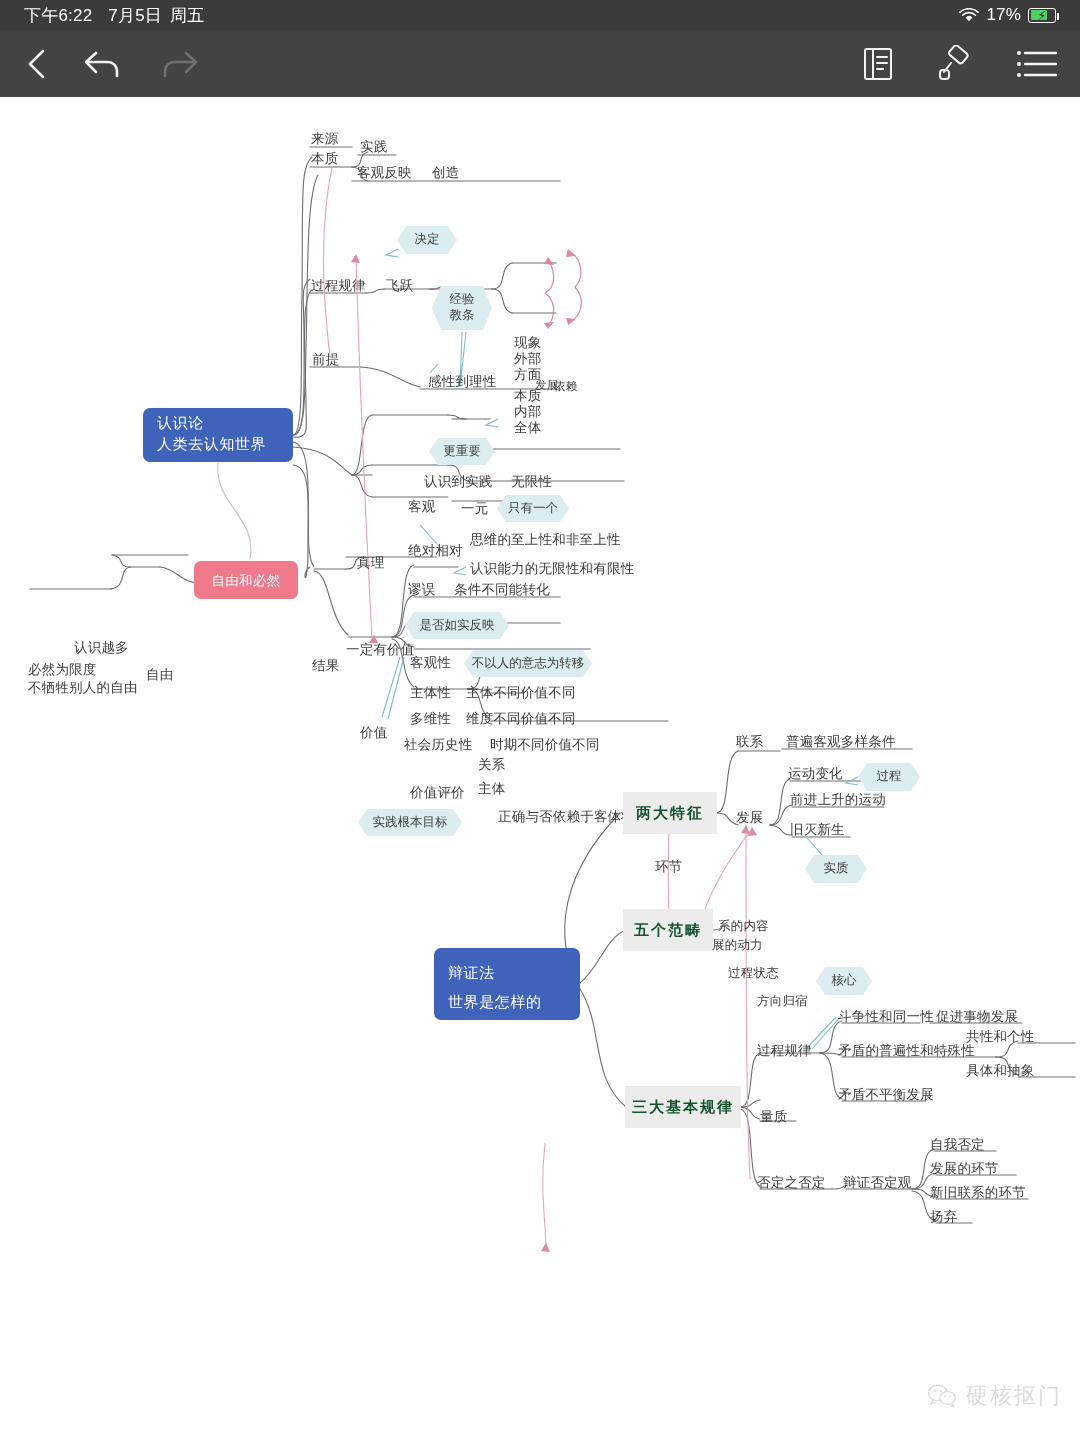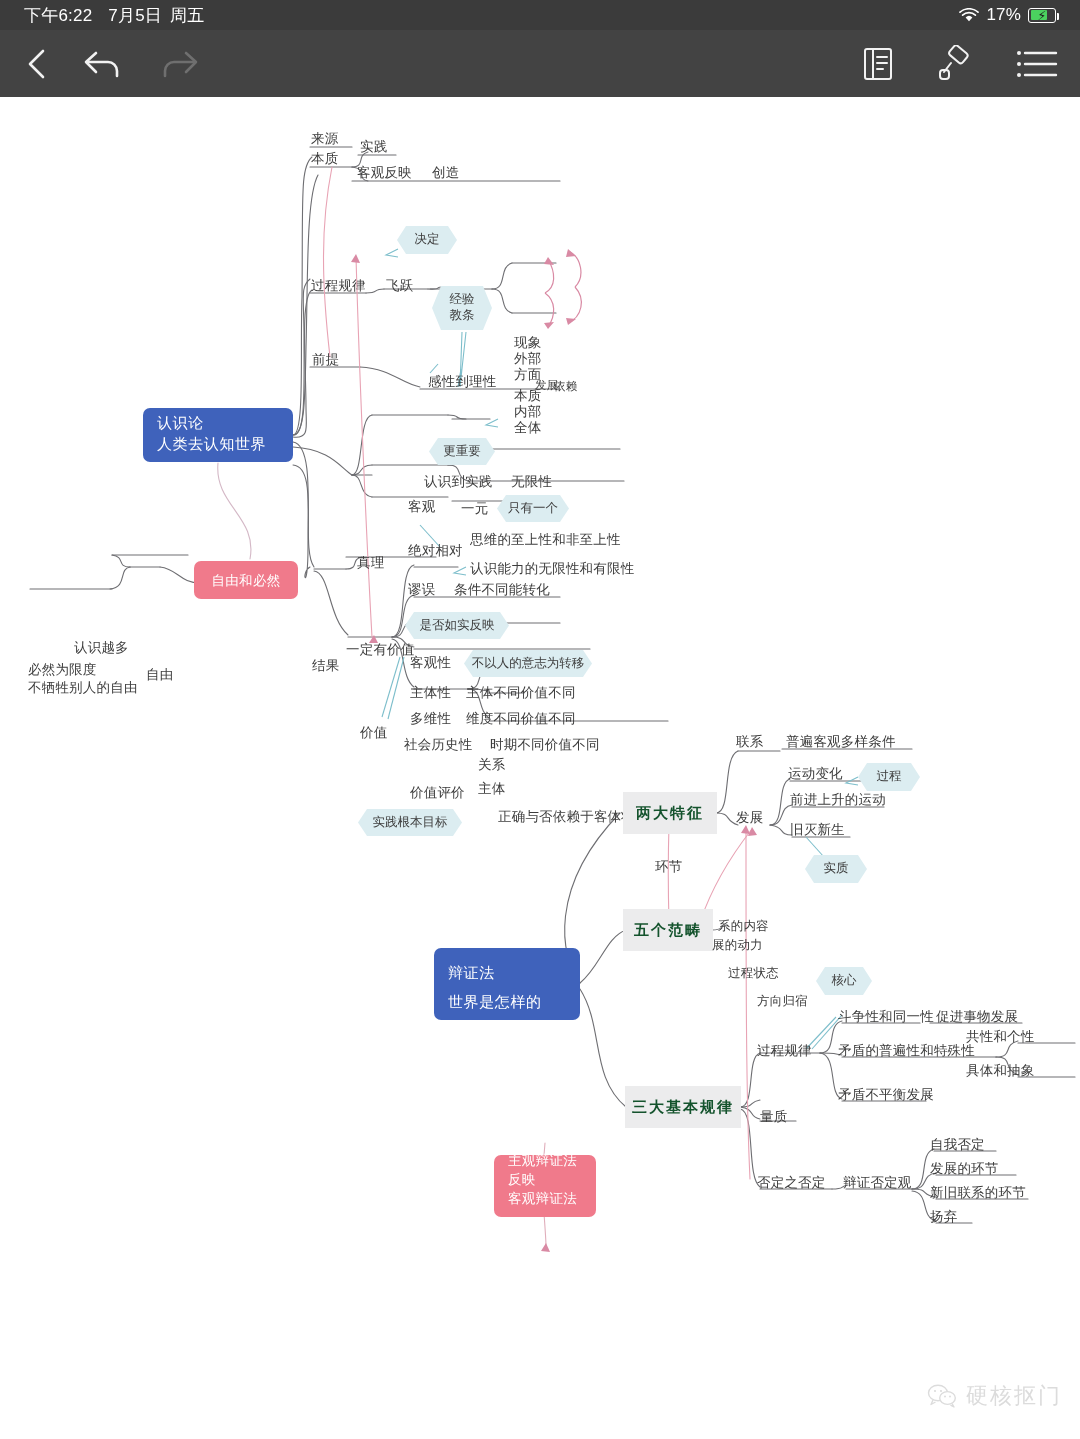--- a/index.html
+++ b/index.html
@@ -423,25 +423,20 @@
 <div class="bubble" style="left:497px; top:398px; width:72px; height:27px;">只有一个</div>
 <div class="bubble" style="left:405px; top:515px; width:104px; height:27px;">是否如实反映</div>
 <div class="bubble" style="left:464px; top:553px; width:128px; height:27px;">不以人的意志为转移</div>
 <div class="bubble" style="left:358px; top:712px; width:104px; height:27px;">实践根本目标</div>
 
 <div class="mainnode blue" style="left:434px; top:851px; width:146px; height:72px;gap:8px;">
   <span>辩证法</span>
   <span>世界是怎样的</span>
 </div>
 
-<div class="mainnode pink" style="left:494px; top:1058px; width:102px; height:62px;">
-  <span>主观辩证法</span>
-  <span>反映</span>
-  <span>客观辩证法</span>
-</div>
 
 <div class="greybox" style="left:623px; top:695px; width:94px; height:42px;">两大特征</div>
 <div class="greybox" style="left:623px; top:812px; width:90px; height:42px;">五个范畴</div>
 <div class="greybox" style="left:625px; top:989px; width:116px; height:42px;">三大基本规律</div>
 
 <div class="lab" style="left:736px; top:637px;">联系</div>
 <div class="lab" style="left:786px; top:637px;">普遍客观多样条件</div>
 <div class="lab" style="left:736px; top:713px;">发展</div>
 <div class="lab" style="left:788px; top:669px;">运动变化</div>
 <div class="lab" style="left:790px; top:695px;">前进上升的运动</div>

